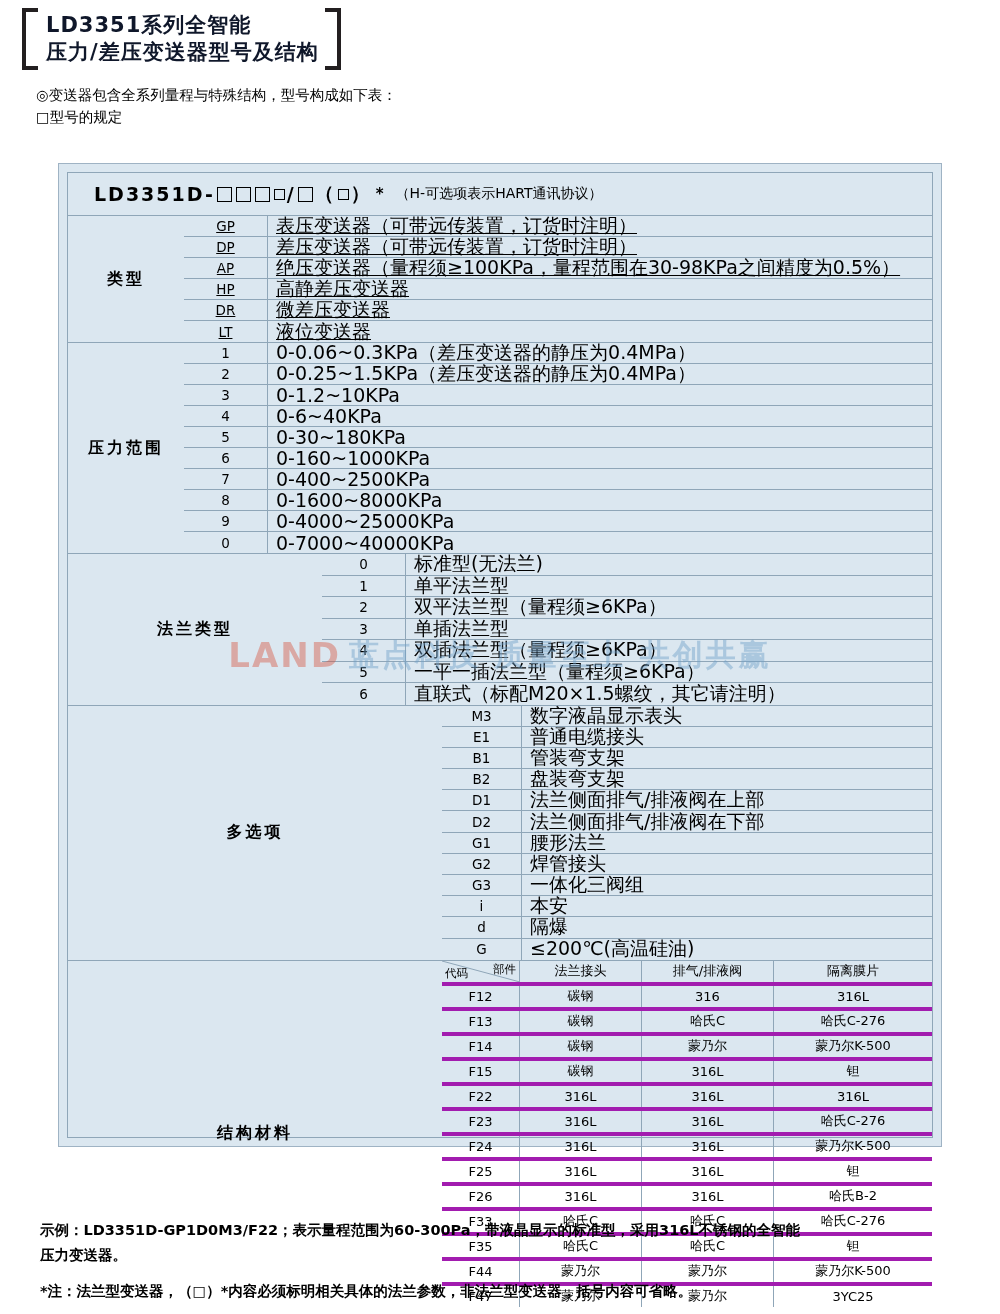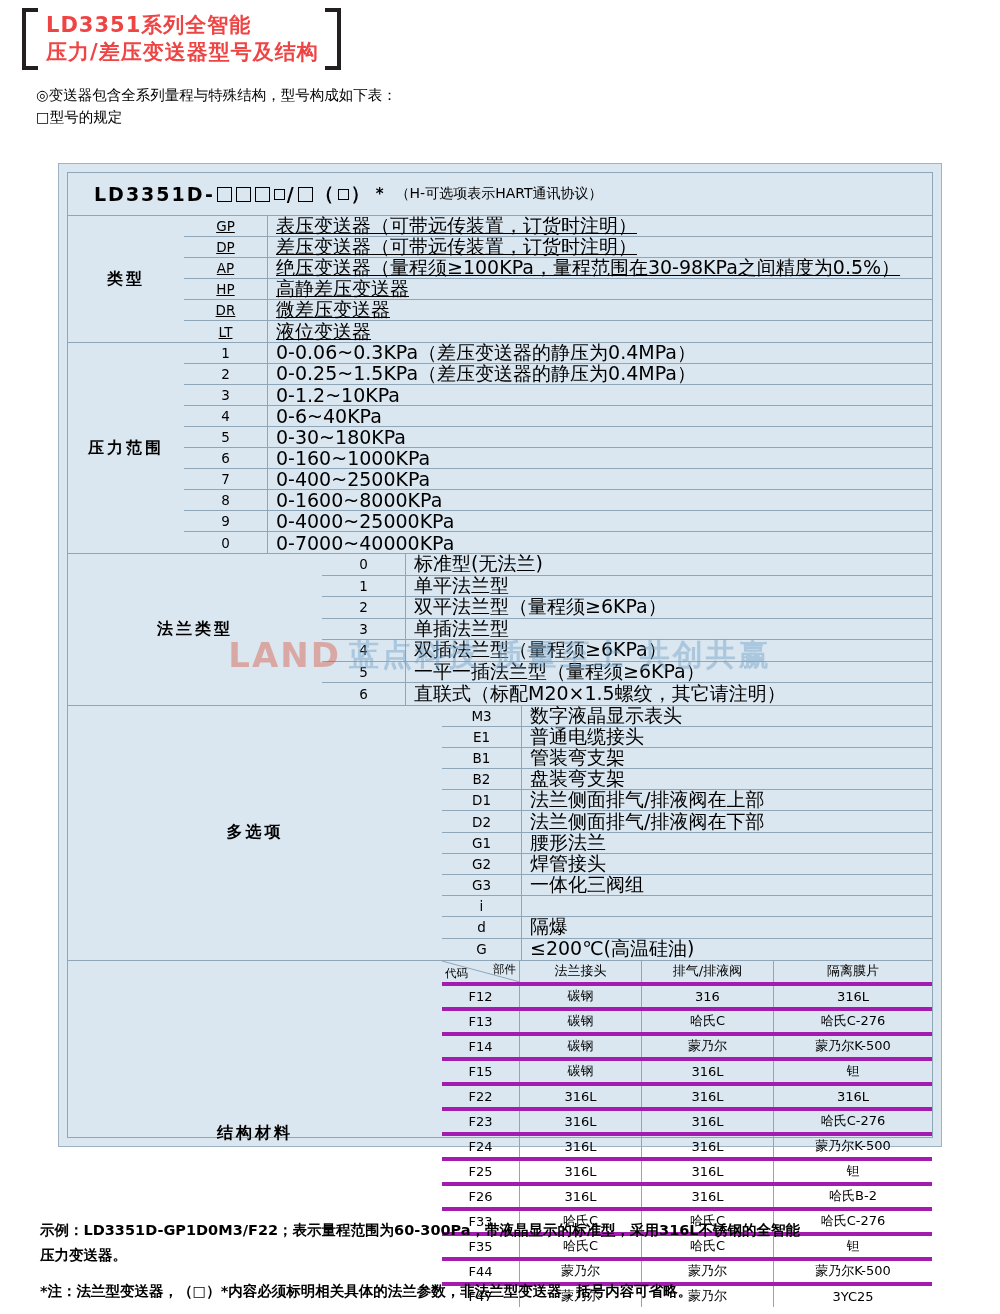--- a/index.html
+++ b/index.html
@@ -35,21 +35,21 @@
     padding: 4px 6px 4px 8px;
     display: flex;
     flex-direction: column;
     justify-content: center;
   }
   .header-line {
     font-size: 21px;
     font-weight: bold;
     letter-spacing: 1px;
     line-height: 1.28;
-    color: #ef4444;
+    color: #0f172a;
     white-space: nowrap;
   }
 
   
   .intro {
     position: absolute;
     left: 36px;
     top: 84px;
     font-size: 14.5px;
     line-height: 1.55;
@@ -452,20 +452,21 @@
         <div class="row">
           <div class="code">G2</div>
           <div class="desc">焊管接头</div>
         </div>
         <div class="row">
           <div class="code">G3</div>
           <div class="desc">一体化三阀组</div>
         </div>
         <div class="row">
           <div class="code">i</div>
+          <div class="desc">本安</div>
         </div>
         <div class="row">
           <div class="code">d</div>
           <div class="desc">隔爆</div>
         </div>
         <div class="row">
           <div class="code">G</div>
           <div class="desc">≤200℃(高温硅油)</div>
         </div>
       </div>

